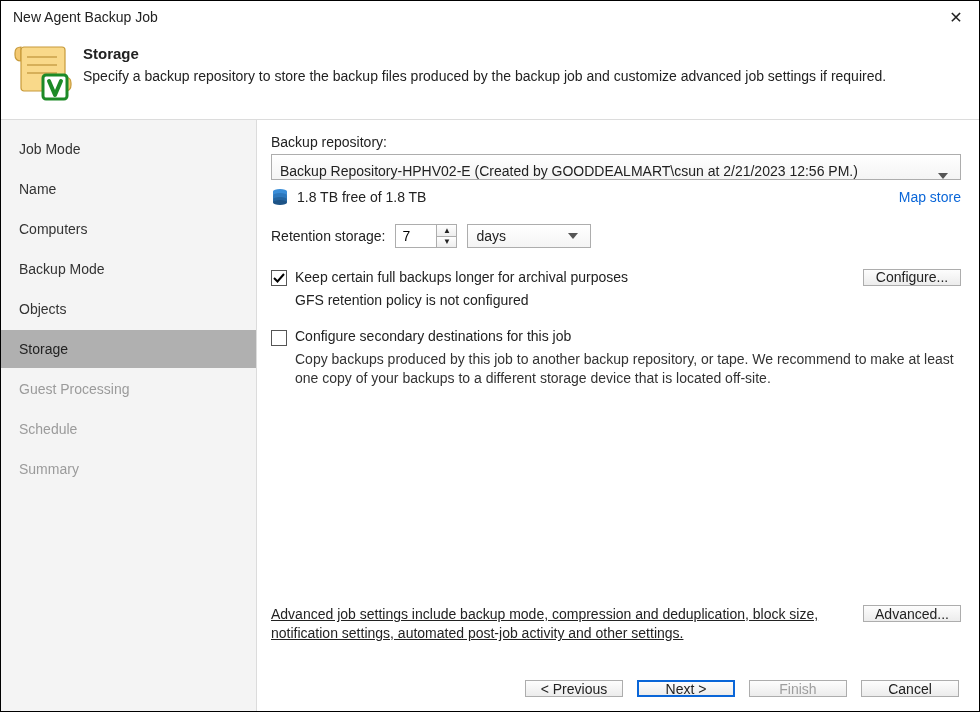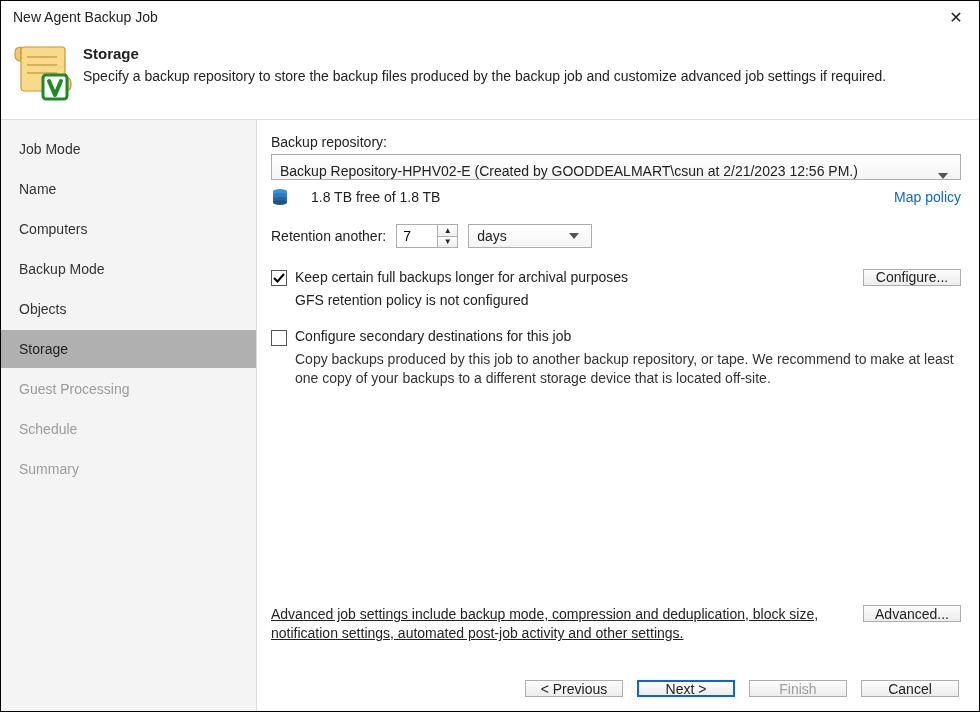--- a/index.html
+++ b/index.html
@@ -25,21 +25,21 @@
 .sidebar .step.disabled { color: #9b9b9b; }
 
 .main { flex: 1; display: flex; flex-direction: column; padding: 14px 18px 14px 14px; min-height: 0; }
 .content { flex: 1; font-size: 14px; color: #222; display: flex; flex-direction: column; }
 
 .lbl { font-size: 14px; color: #222; margin-bottom: 4px; display: block; }
 
 .dropdown { display: flex; align-items: flex-end; border: 1px solid #adadad; background: linear-gradient(#fff,#f4f4f4); height: 26px; padding: 0 0 0 8px; font-size: 14px; cursor: default; width: 100%; }
 .dropdown .dcaret { width: 22px; text-align: center; }
 
-.freerow { display: flex; align-items: center; margin-top: 8px; gap: 14px; }
+.freerow { display: flex; align-items: center; margin-top: 8px; }
 .freerow .disk-icon { width: 18px; height: 18px; margin-right: 8px; flex-shrink: 0; }
 .freerow .freetxt { flex: 1; font-size: 14px; color: #222; }
 .freerow .mapbk { color: #0a66d8; font-size: 14px; }
 
 .retrow { display: flex; align-items: center; margin-top: 18px; gap: 10px; }
 .retrow .retlbl { font-size: 14px; color: #222; }
 .spinner { display: flex; border: 1px solid #adadad; height: 24px; width: 62px; }
 .spinner input { width: 40px; border: none; outline: none; padding-left: 6px; font-size: 14px; }
 .spinner .spinbtns { width: 20px; border-left: 1px solid #adadad; display: flex; flex-direction: column; }
 .spinner .spinbtns div { flex: 1; display: flex; align-items: center; justify-content: center; font-size: 8px; background: linear-gradient(#fff,#eee); }
@@ -130,25 +130,25 @@
               <ellipse cx="9" cy="3.5" rx="7" ry="2.5" fill="#3b8ed8"></ellipse>
               <rect x="2" y="3.5" width="14" height="4" fill="#3b8ed8"></rect>
               <ellipse cx="9" cy="7.5" rx="7" ry="2.5" fill="#2f79bd"></ellipse>
               <rect x="2" y="7.5" width="14" height="4" fill="#2f79bd"></rect>
               <ellipse cx="9" cy="11.5" rx="7" ry="2.5" fill="#2565a0"></ellipse>
               <rect x="2" y="11.5" width="14" height="3" fill="#2565a0"></rect>
               <ellipse cx="9" cy="14.5" rx="7" ry="2.5" fill="#1d5386"></ellipse>
             </svg>
           </span>
           <span class="freetxt">1.8 TB free of 1.8 TB</span>
-          <span class="mapbk">Map policy</span>
+          <span class="mapbk">Map store</span>
         </div>
 
         <div class="retrow">
-          <span class="retlbl">Retention another:</span>
+          <span class="retlbl">Retention storage:</span>
           <div class="spinner">
             <input type="text" value="7" style="">
             <div class="spinbtns">
               <div>▲</div>
               <div>▼</div>
             </div>
           </div>
           <div class="unitdd">
             <span>days</span>
             <span class="dcaret">

